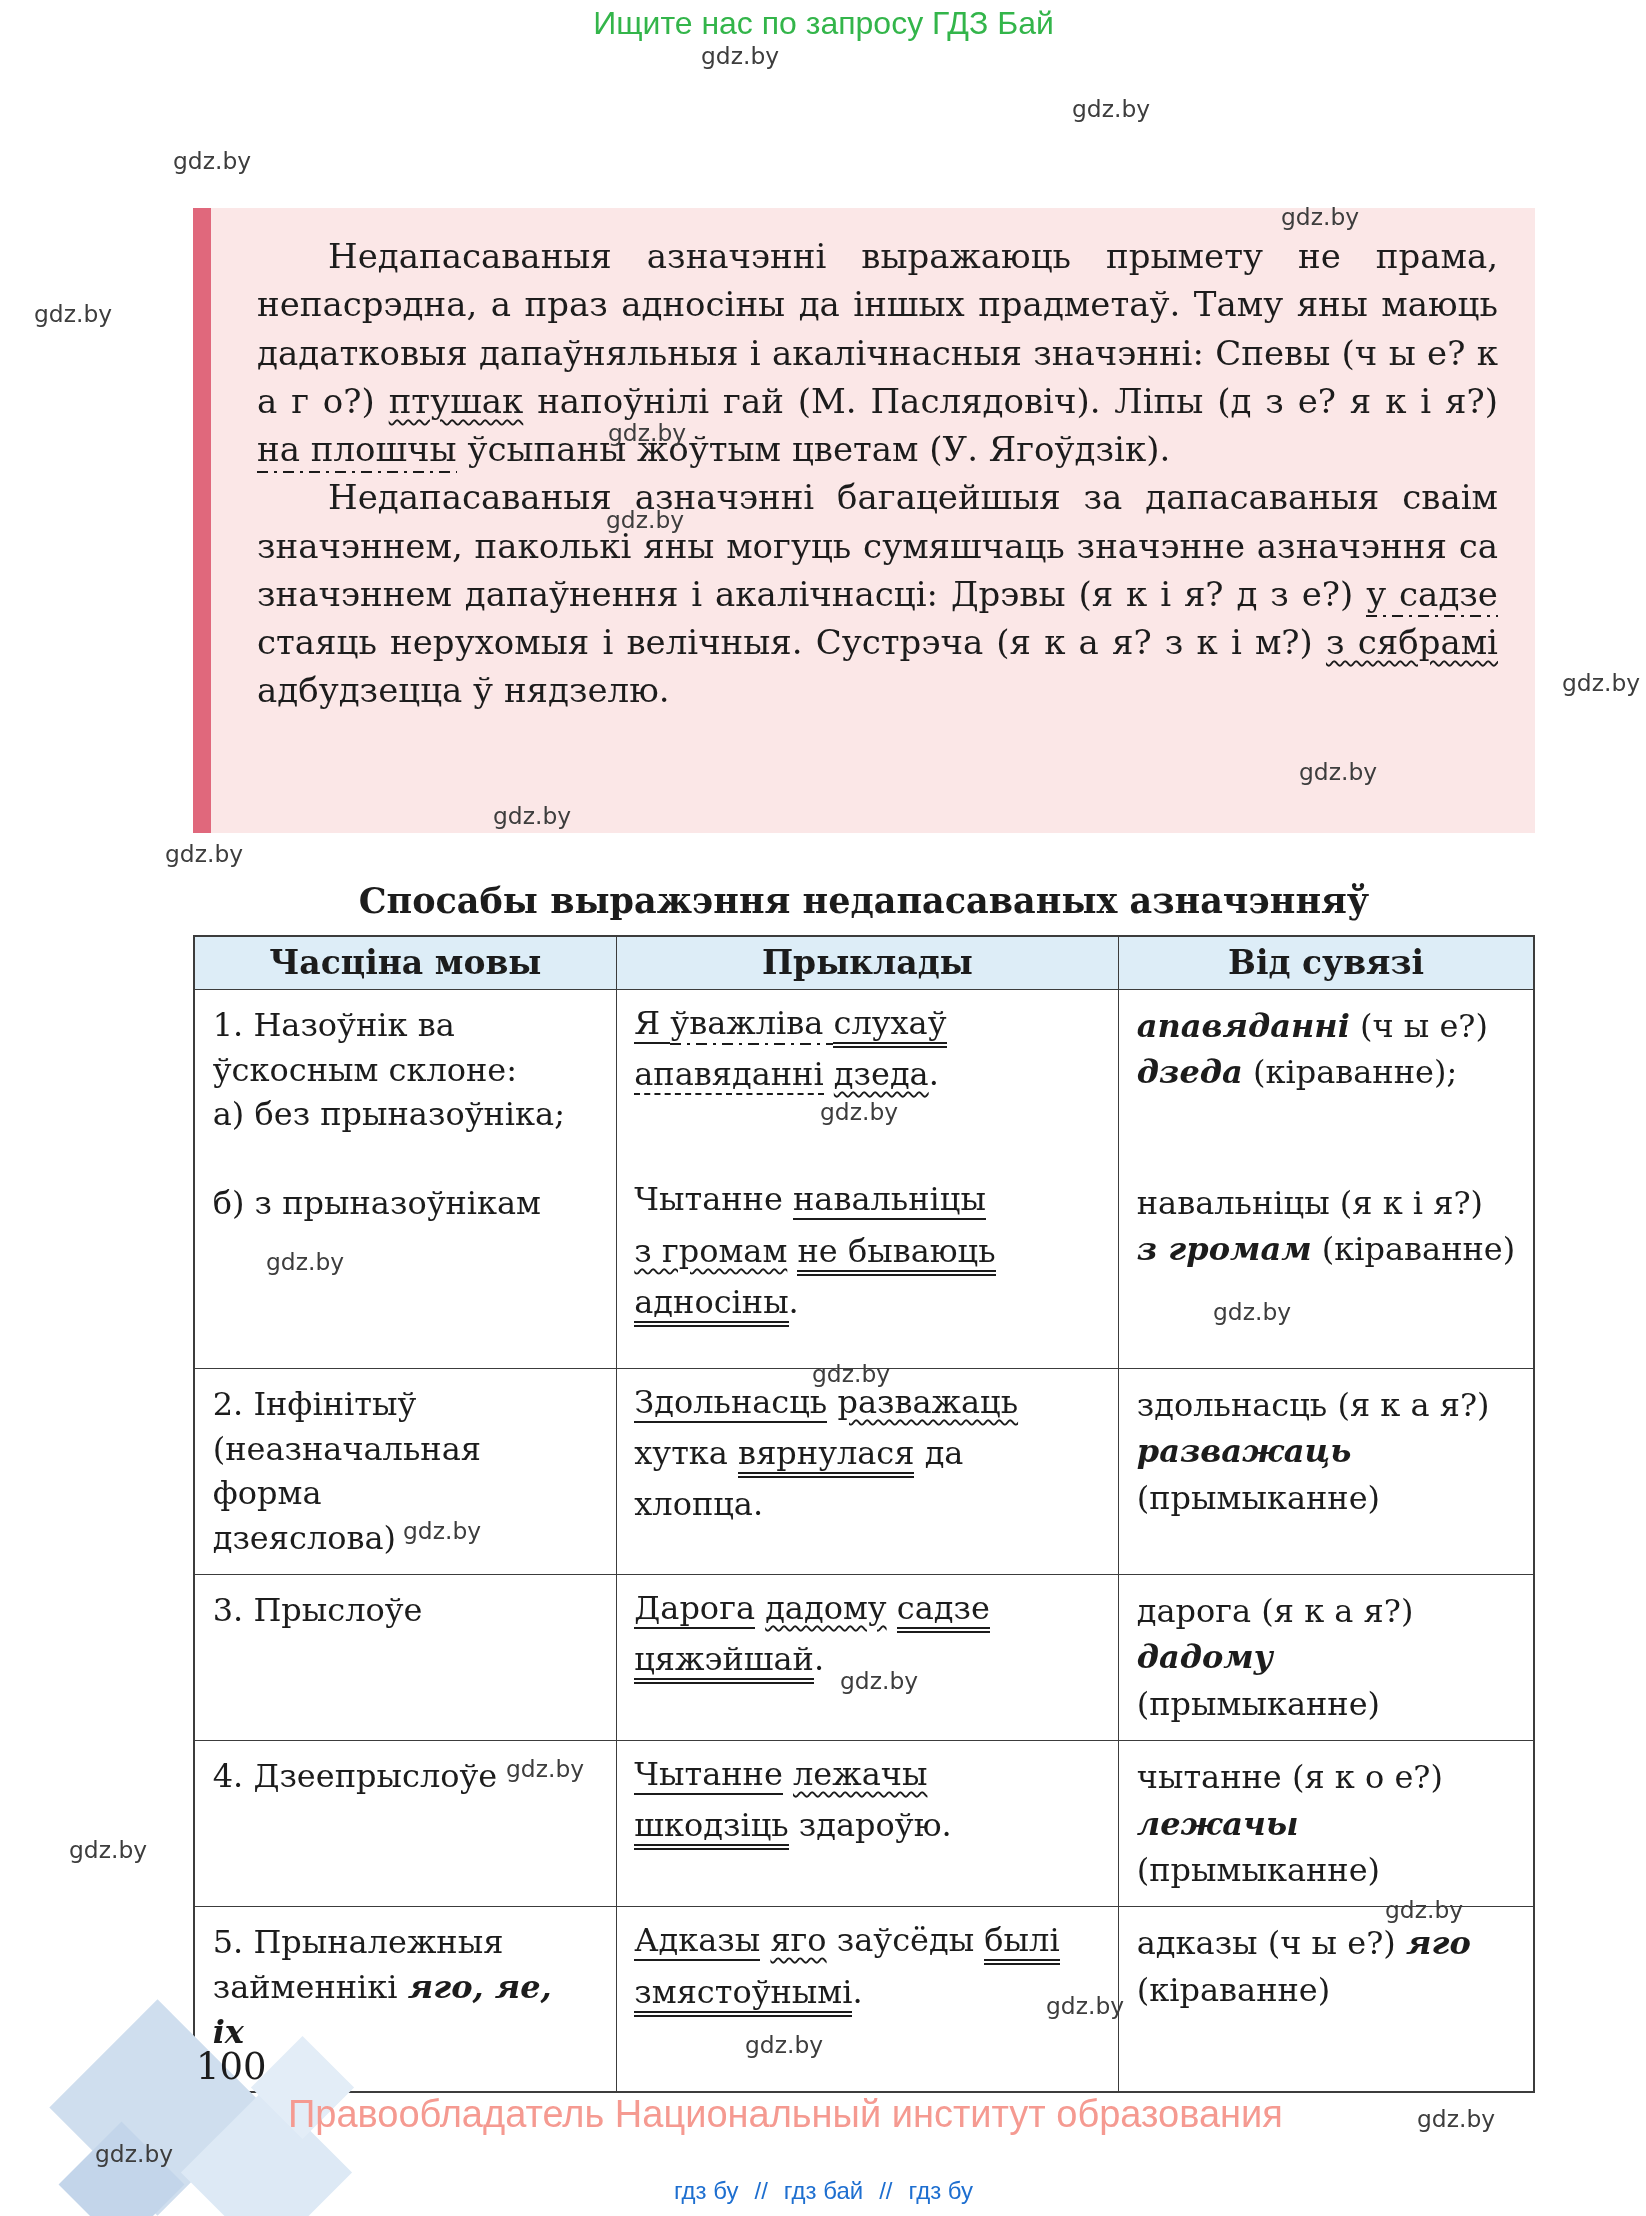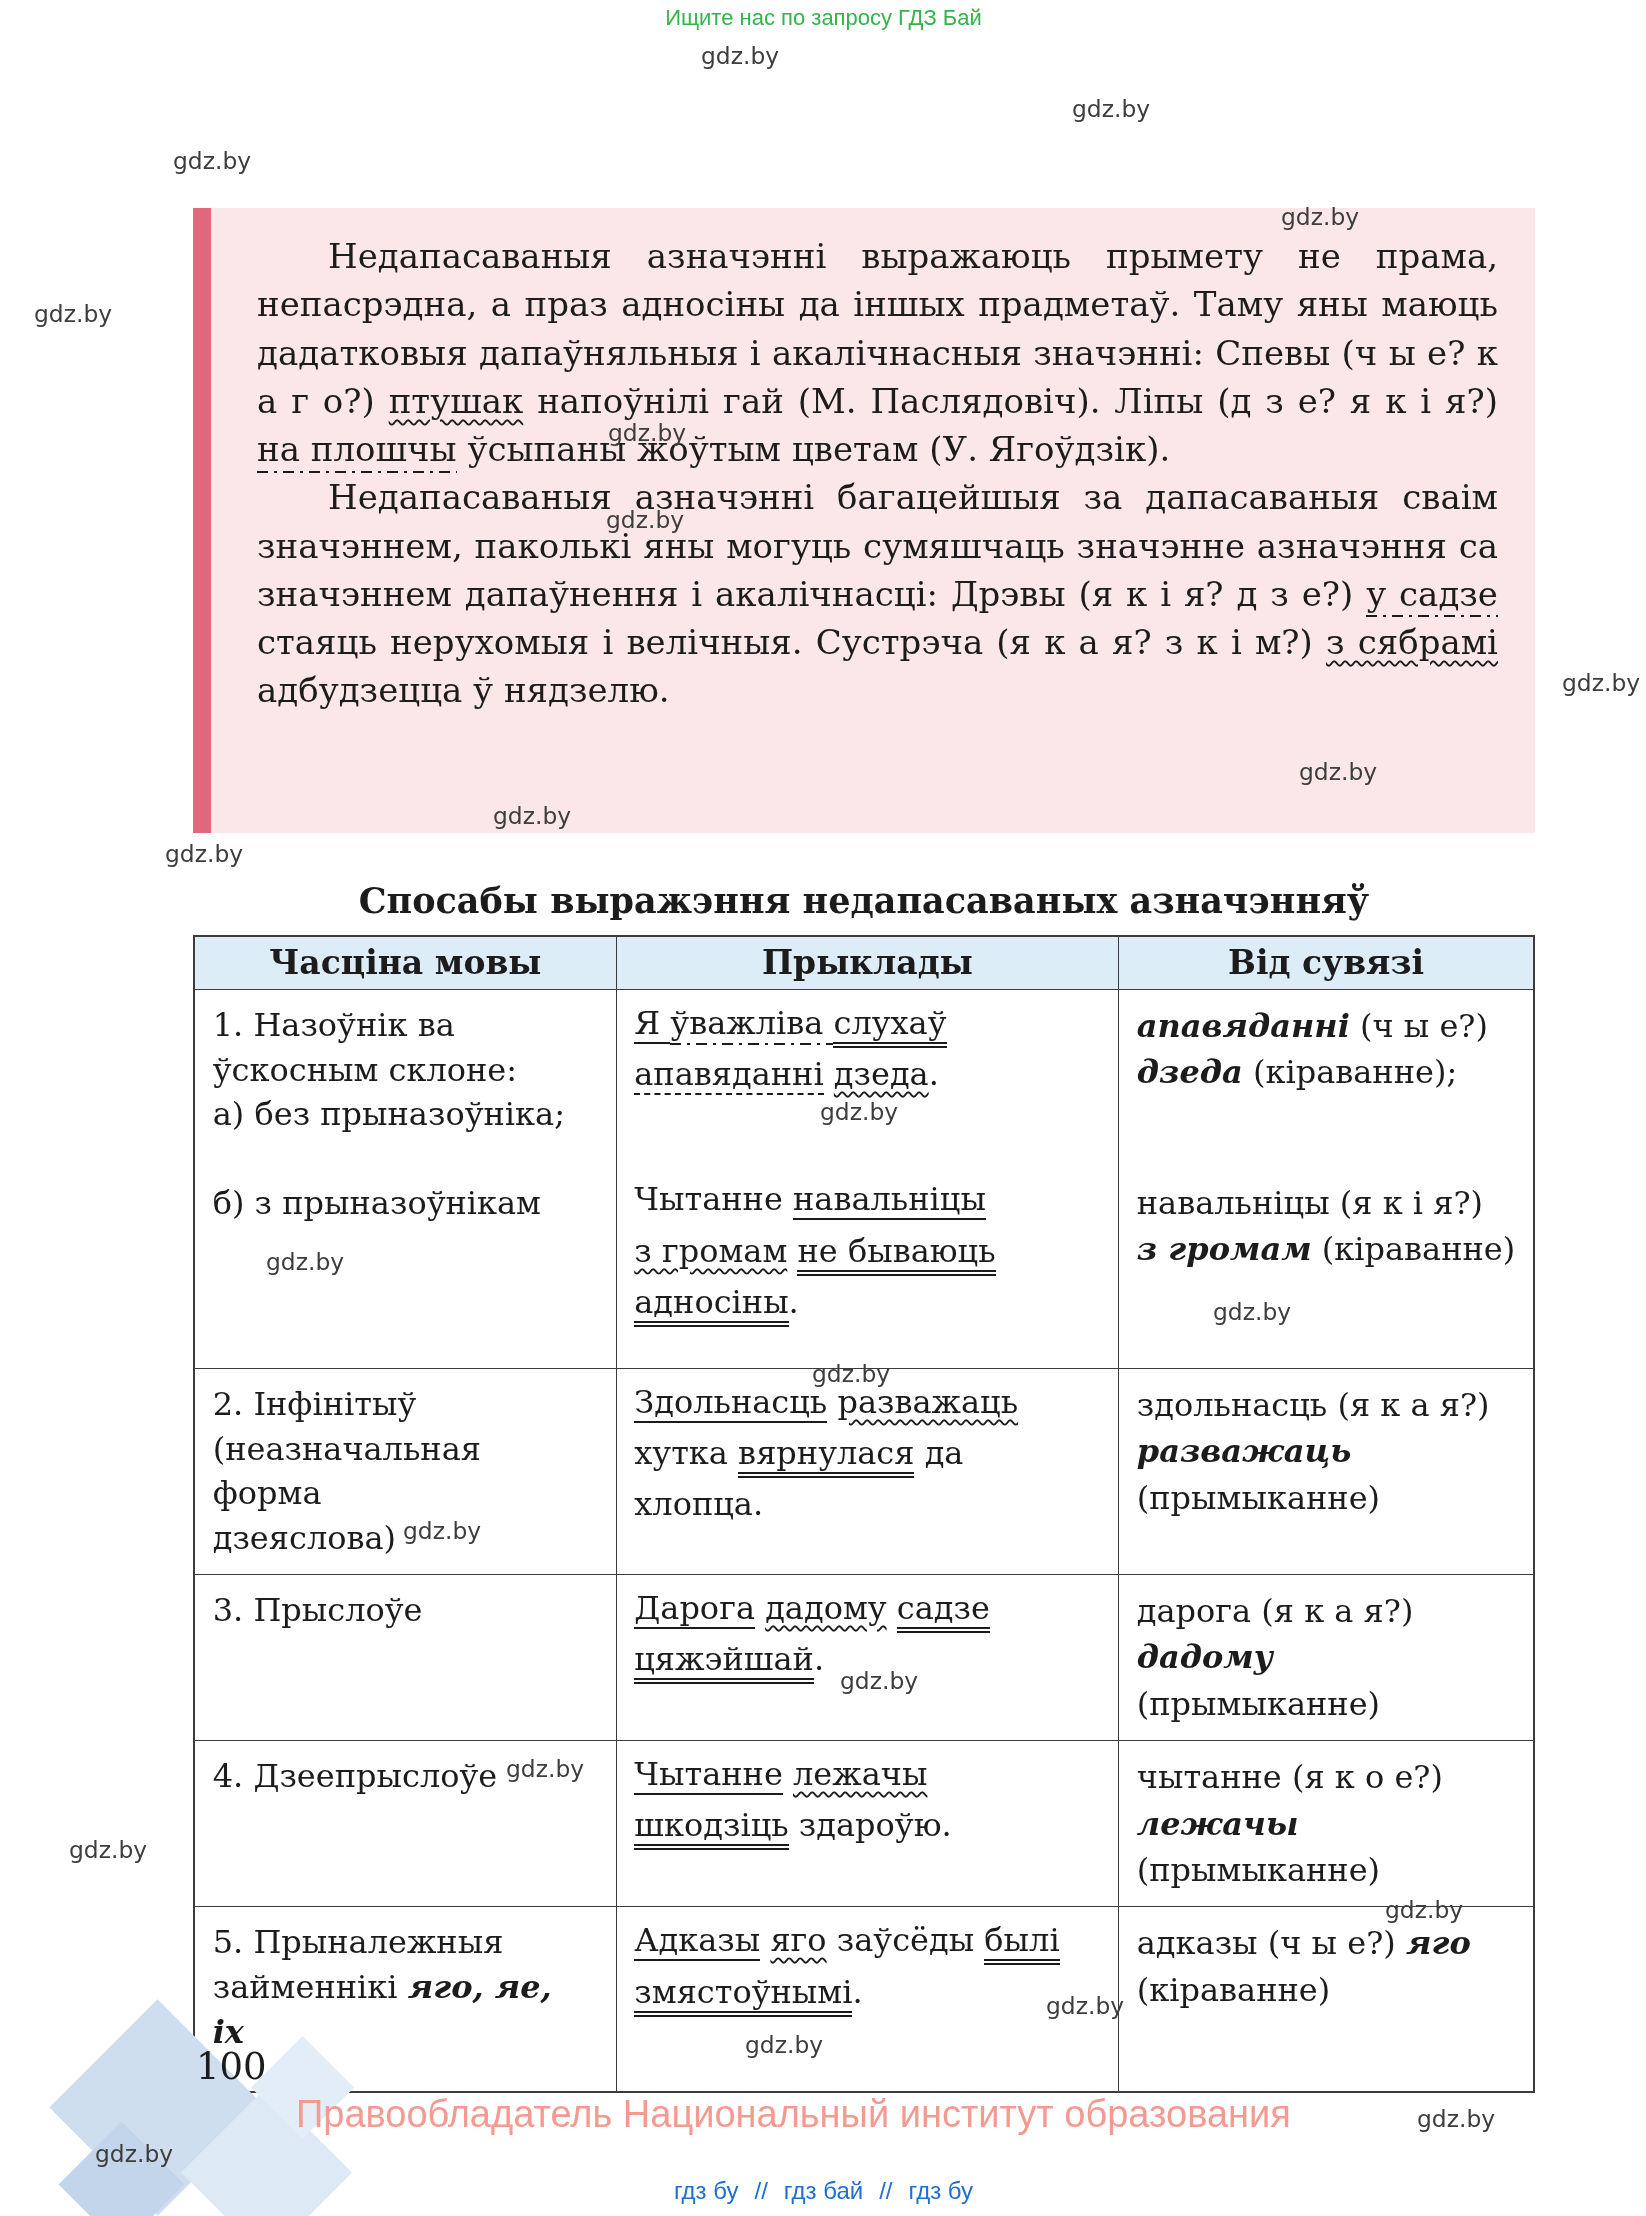--- a/index.html
+++ b/index.html
@@ -3,21 +3,21 @@
 <meta charset="utf-8">
 <style>
   html,body{margin:0;padding:0;background:#ffffff;}
   .page{position:relative;width:1647px;height:2216px;background:#ffffff;overflow:hidden;
         font-family:"DejaVu Serif",serif;color:#1c1c1c;}
 
   
   .wm{position:absolute;font-family:"DejaVu Sans",sans-serif;font-size:23.4px;color:#3d3d3d;z-index:4;}
 
   .top-banner{position:absolute;top:4.8px;left:0;width:100%;text-align:center;
-              font-family:"Liberation Sans",sans-serif;font-size:22px;color:var(--green);z-index:4;}
+              font-family:"Liberation Sans",sans-serif;font-size:32px;color:var(--green);z-index:4;}
 
   
   .theory-box{position:absolute;left:193px;top:208px;width:1342px;min-height:625px;
               box-sizing:border-box;background:var(--boxbg);
               padding:24px 37px 29px 64px;font-size:34px;line-height:1.42;}
   .theory-box::before{content:"";position:absolute;left:0;top:0;bottom:0;width:17.7px;background:var(--accent);}
   .para{margin:0;text-indent:71px;text-align:justify;}
 
   
   .i{}
@@ -45,21 +45,21 @@
   tbody tr:nth-child(4){height:149px;}
   tbody tr:nth-child(5){height:185px;}
   .c0 .line{line-height:1.4;}
   .c1 .line{line-height:1.3;padding-bottom:9.7px;}
   .c2 .line{line-height:1.45;}
   .c0 .block+.block{margin-top:44px;}
   .c1 .block+.block{margin-top:74px;}
   .c2 .block+.block{margin-top:84px;}
 
   .page-number{position:absolute;left:196px;top:2045px;font-size:37px;z-index:3;}
-  .footer-owner{position:absolute;left:296px;top:2093px;font-family:"Liberation Sans",sans-serif;
+  .footer-owner{position:absolute;left:288px;top:2093px;font-family:"Liberation Sans",sans-serif;
                 font-size:38px;color:var(--salmon);z-index:3;white-space:nowrap;}
   .bottom-links{position:absolute;left:0;bottom:11.3px;width:100%;text-align:center;
                 font-family:"Liberation Sans",sans-serif;font-size:24px;color:var(--blue);z-index:4;margin-top:12px;}
   .bottom-links span{margin:0 8px;}
 
   .dm{position:absolute;z-index:1;}
 </style>
 </head>
 <body>
 

